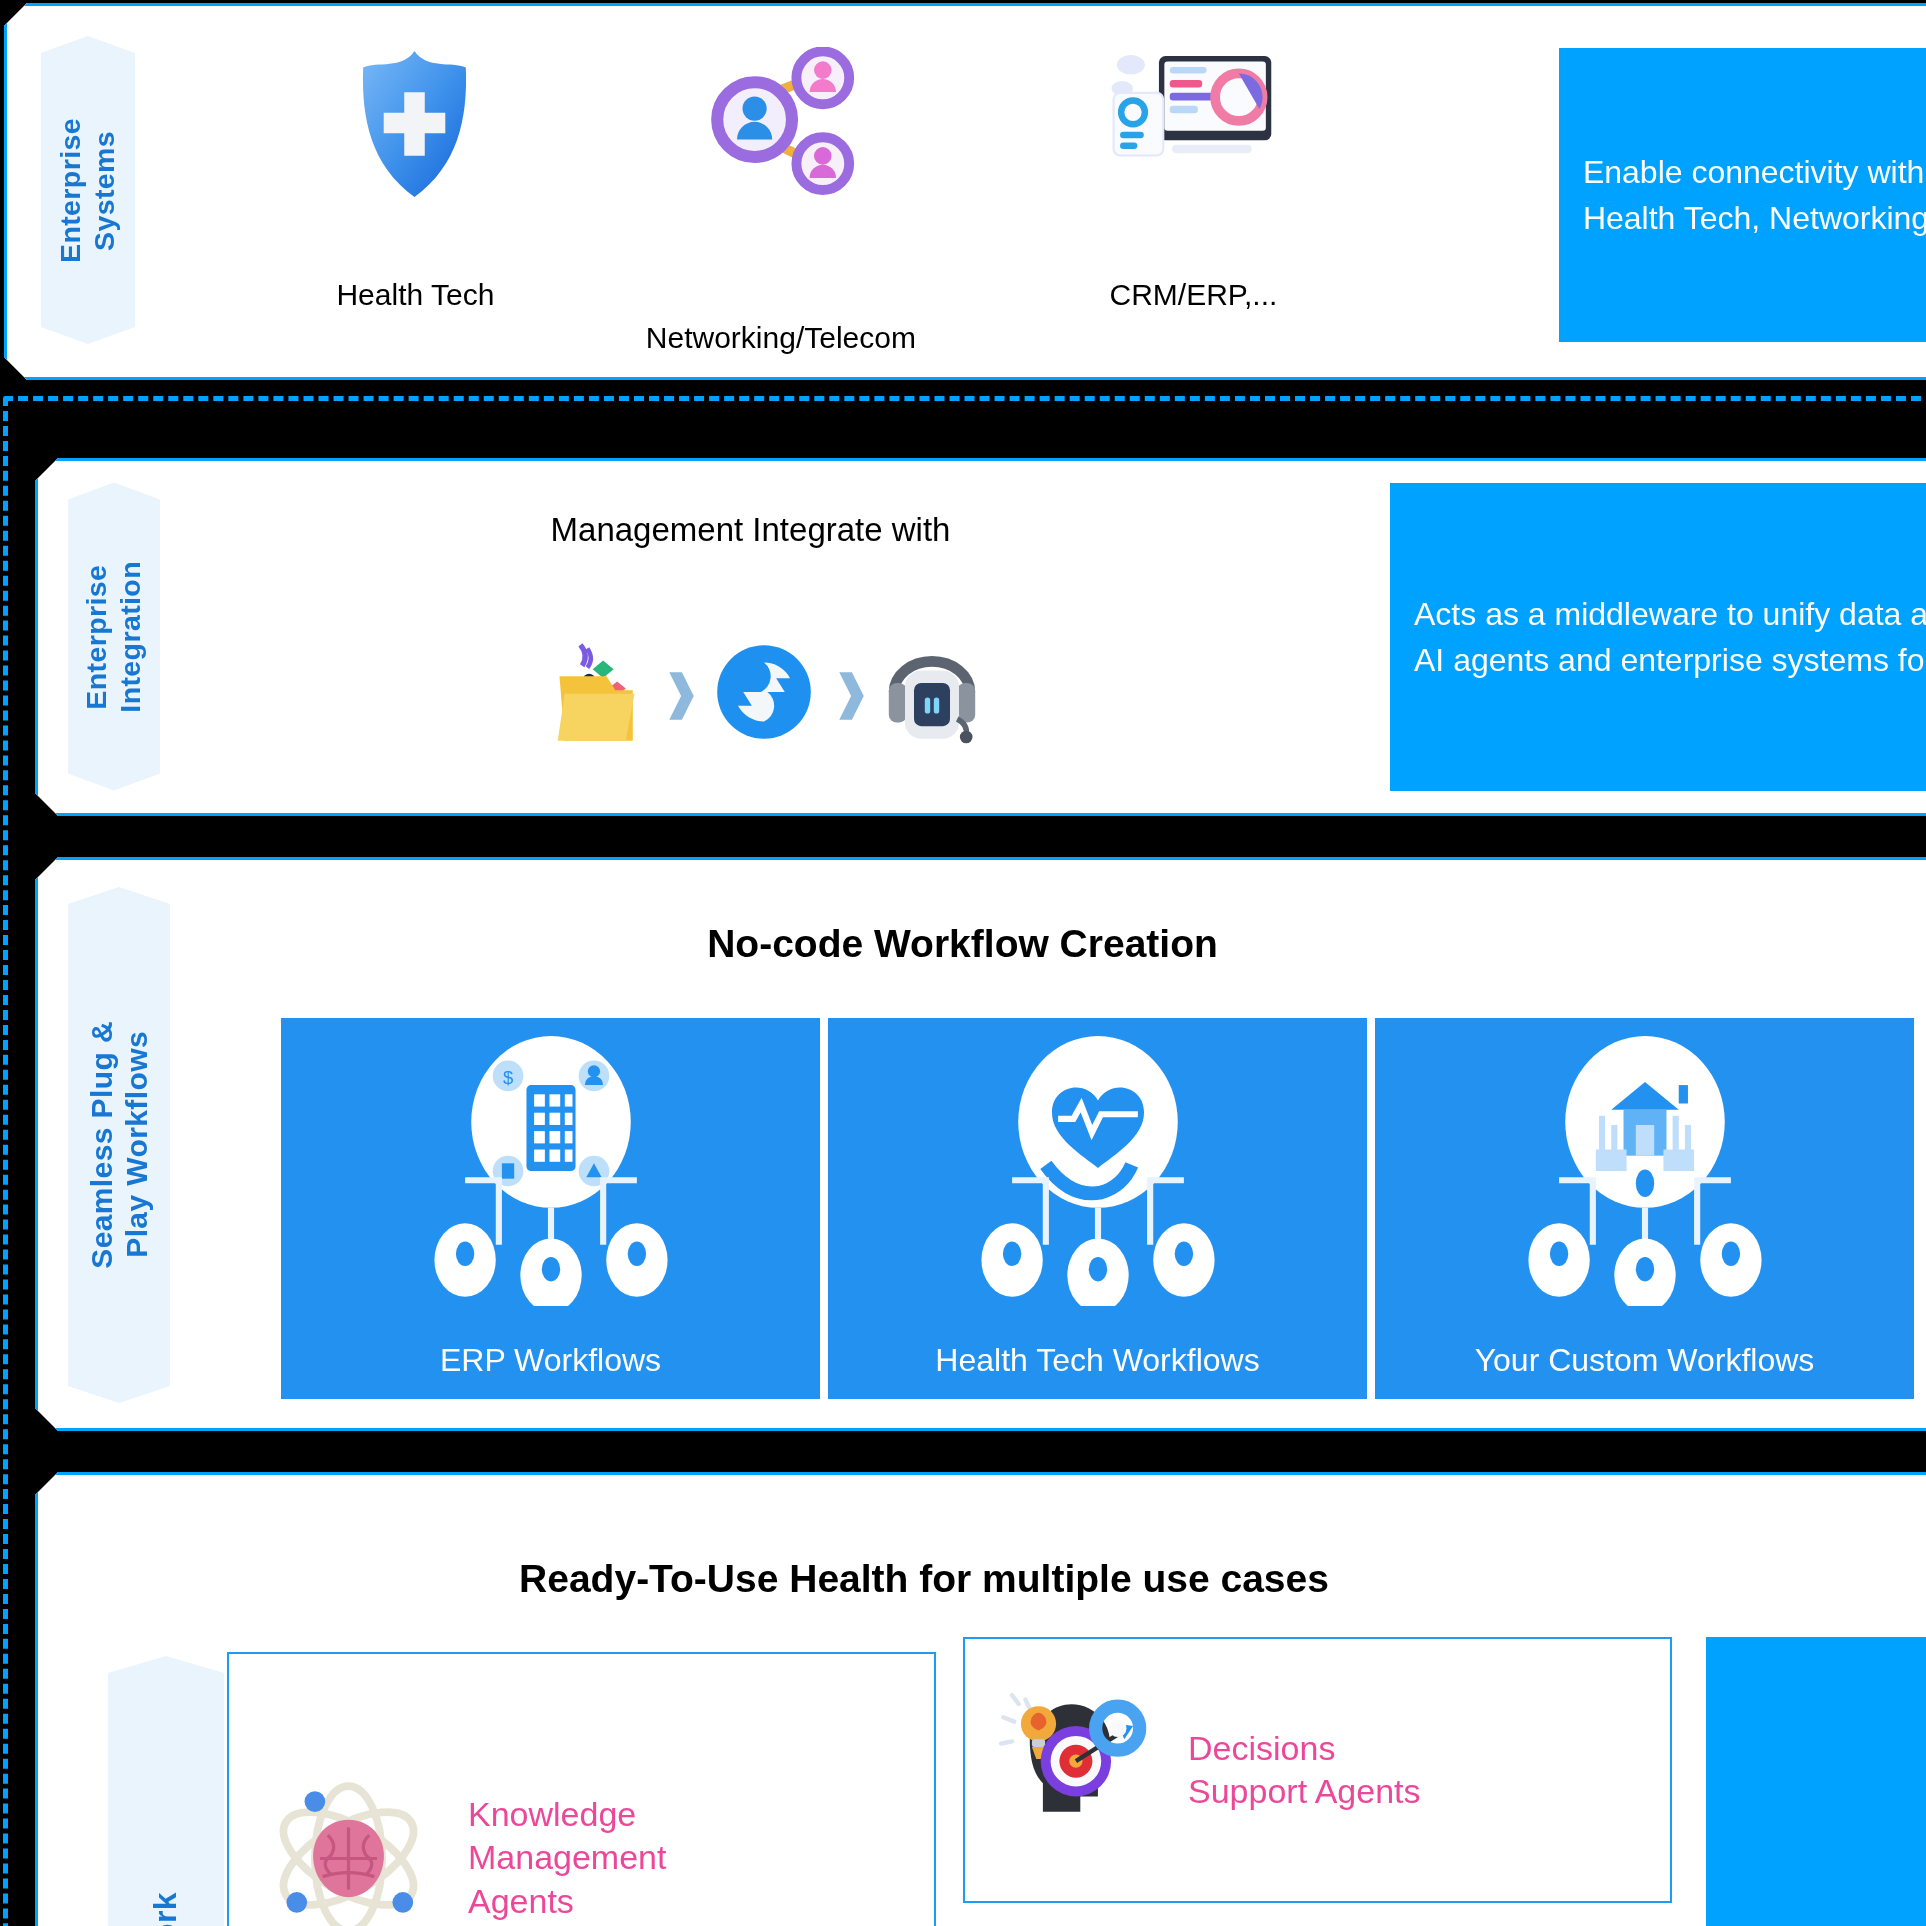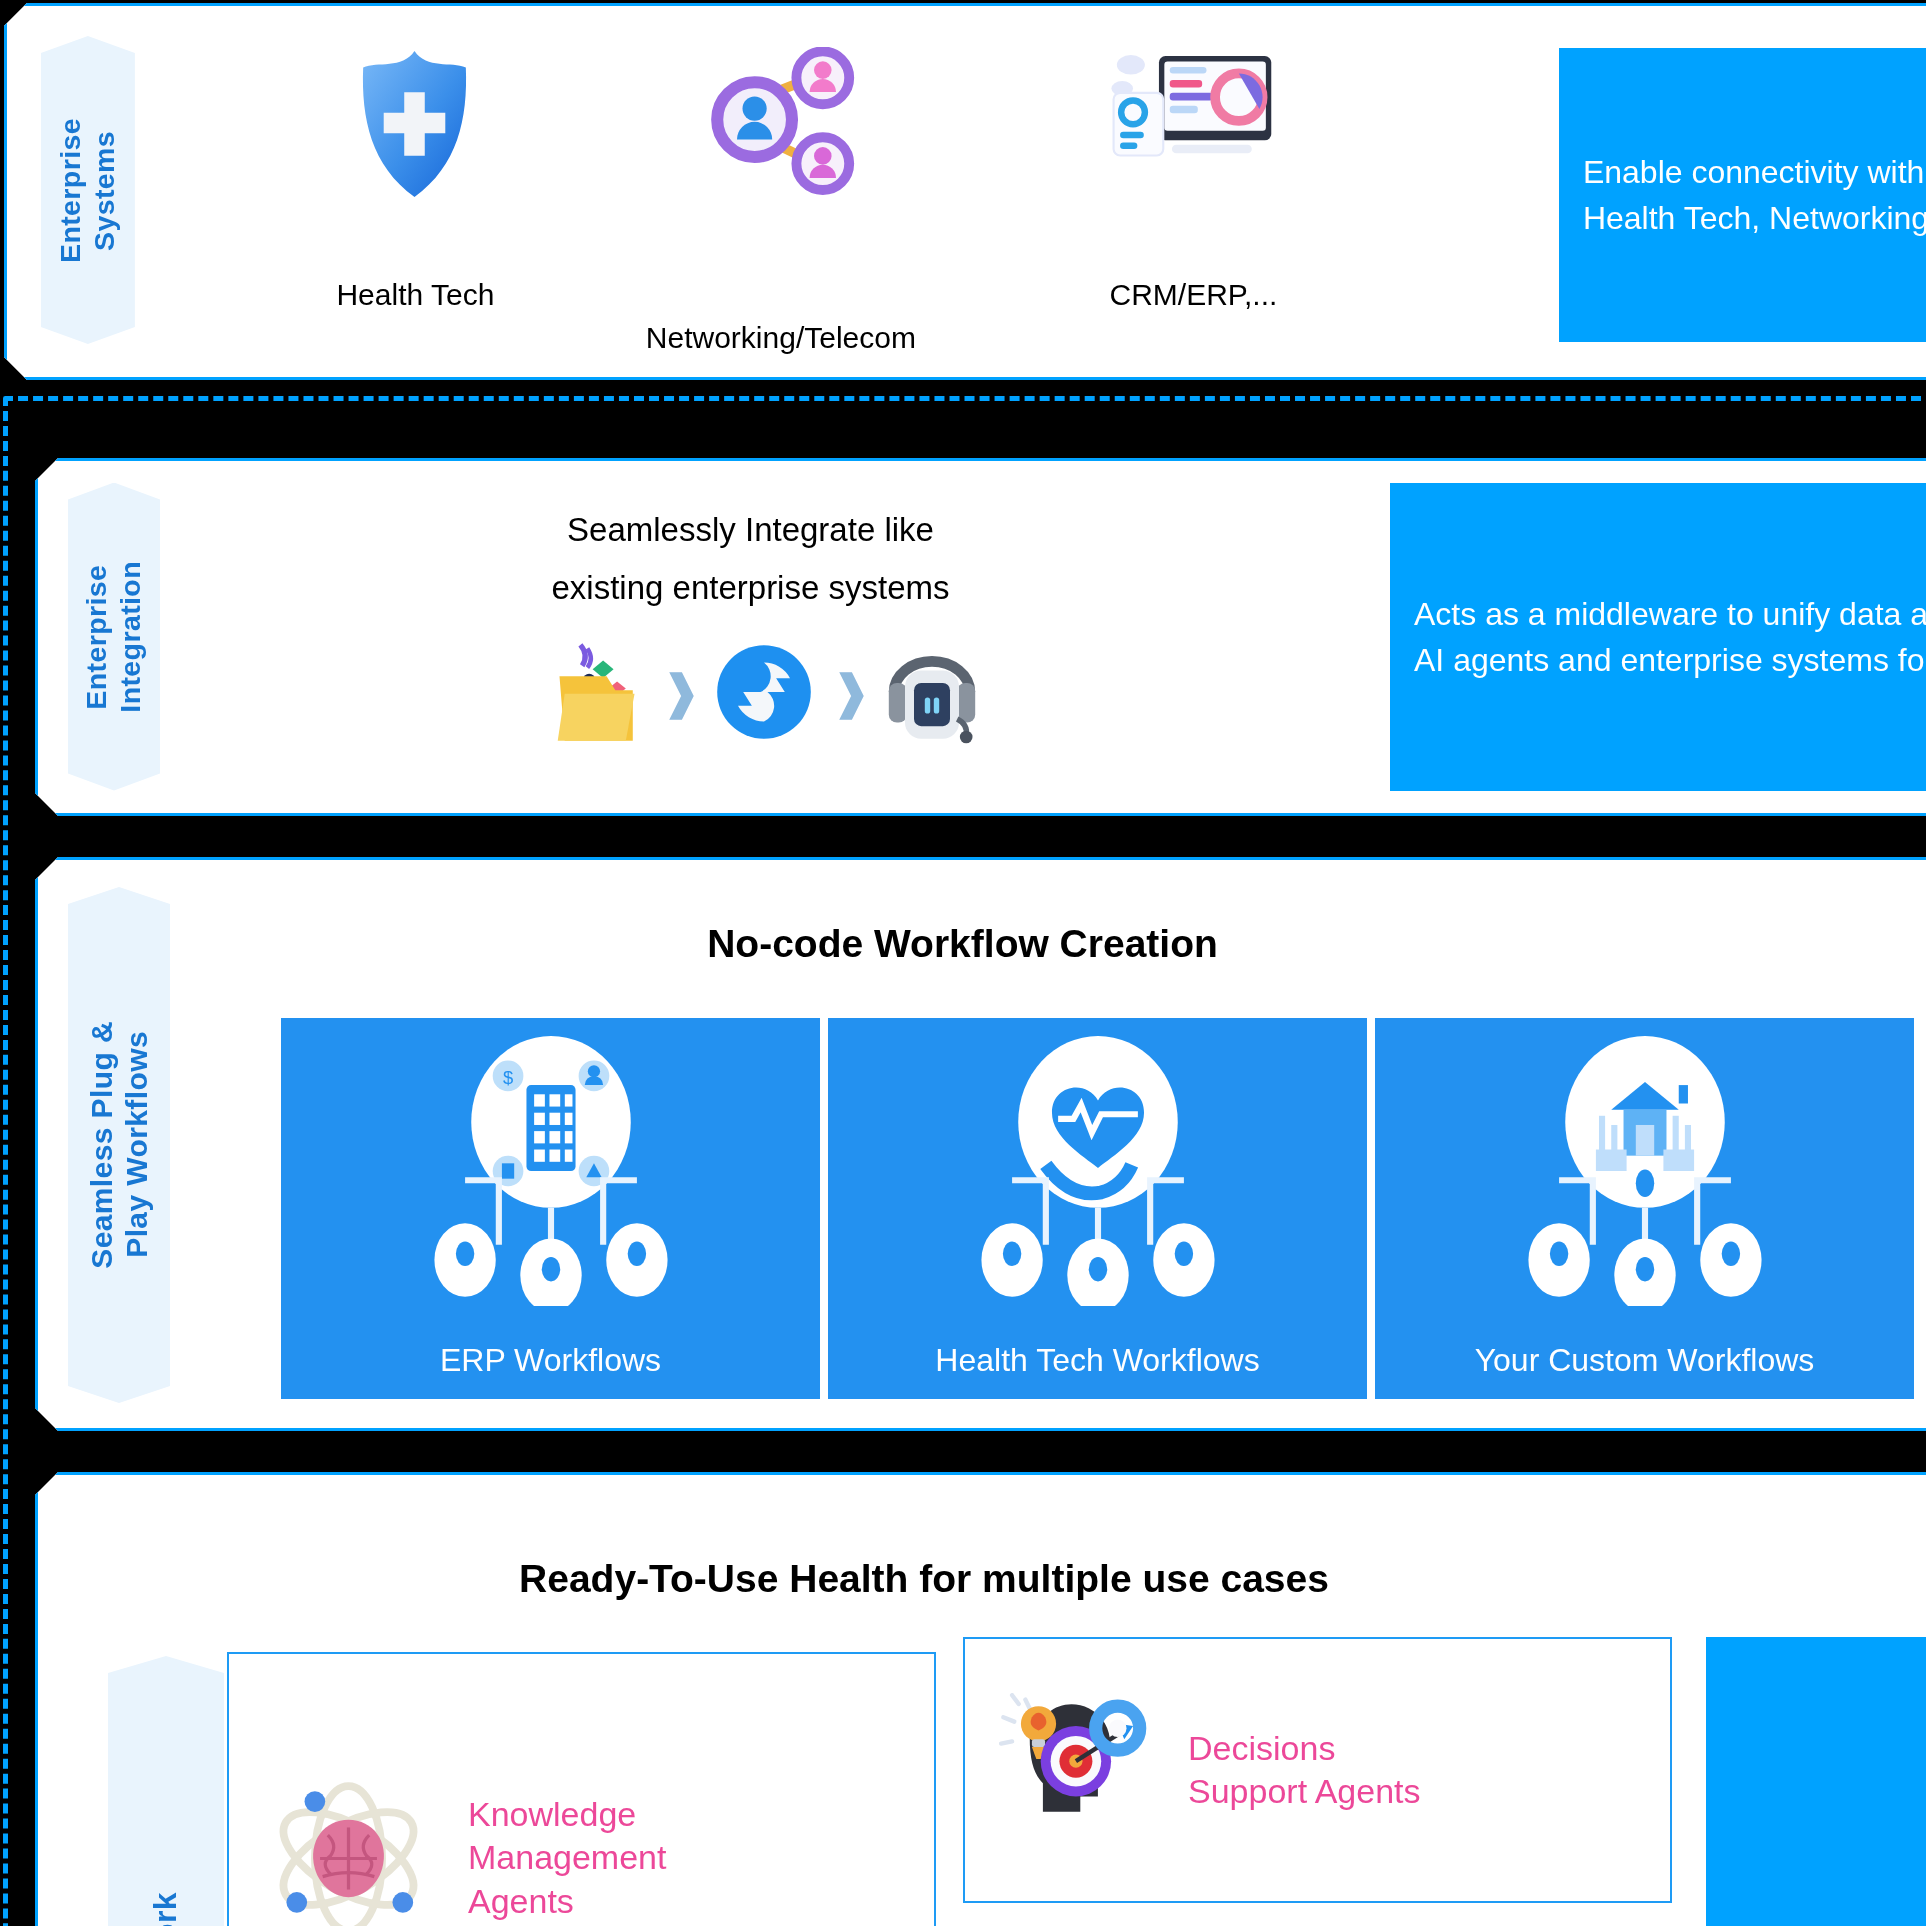--- a/index.html
+++ b/index.html
@@ -207,22 +207,21 @@
 
   <div class="dashed-wrap" style="left:3.1px; top:396px; width:2564px; height:2331px;"></div>
 
   <div class="panel" style="left:35px; top:458px; width:2500px; height:358px;">
 
     <div class="vlabel" style="left:30px; top:21.6px; width:92px; height:308px;">
       <span style="font-size:28.5px;">Enterprise
 Integration</span>
     </div>
 
-    <div class="heading" style="left:385px; top:50px; width:655px; font-size:33px; font-weight:normal;">Seamlessly Integrate like</div>
-    <div class="heading" style="left:385px; top:108px; width:655px; font-size:33px; font-weight:normal;">existing enterprise systems</div>
+    <div class="heading" style="left:385px; top:50px; width:655px; font-size:33px; font-weight:normal;">Management Integrate with</div>
 
     <div class="icon-slot" style="left:505px; top:173px; width:108px; height:116px;">
       <svg width="96" height="108" viewBox="0 0 110 120">
         <path d="M36 6 q10 12 2 24" stroke="#7B5BE0" stroke-width="6" fill="none"></path>
         <path d="M44 10 q8 12 0 22" stroke="#7B5BE0" stroke-width="5" fill="none"></path>
         <polygon points="62,24 74,34 62,44 50,34" fill="#28B67A"></polygon>
         <circle cx="46" cy="46" r="7" fill="#1C2B55"></circle>
         <circle cx="64" cy="52" r="6" fill="#F2A93B"></circle>
         <polygon points="78,48 88,56 78,64 68,56" fill="#F0617A"></polygon>
         <path d="M12 42 h54 l10 16 h20 v58 H18 z" fill="#F5C33B"></path>

